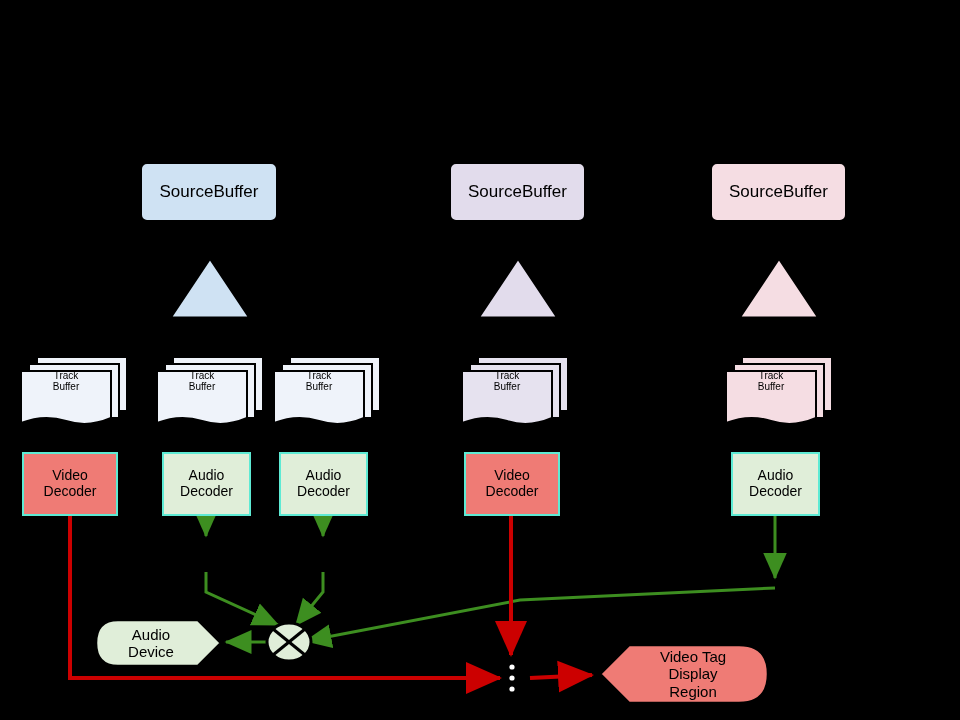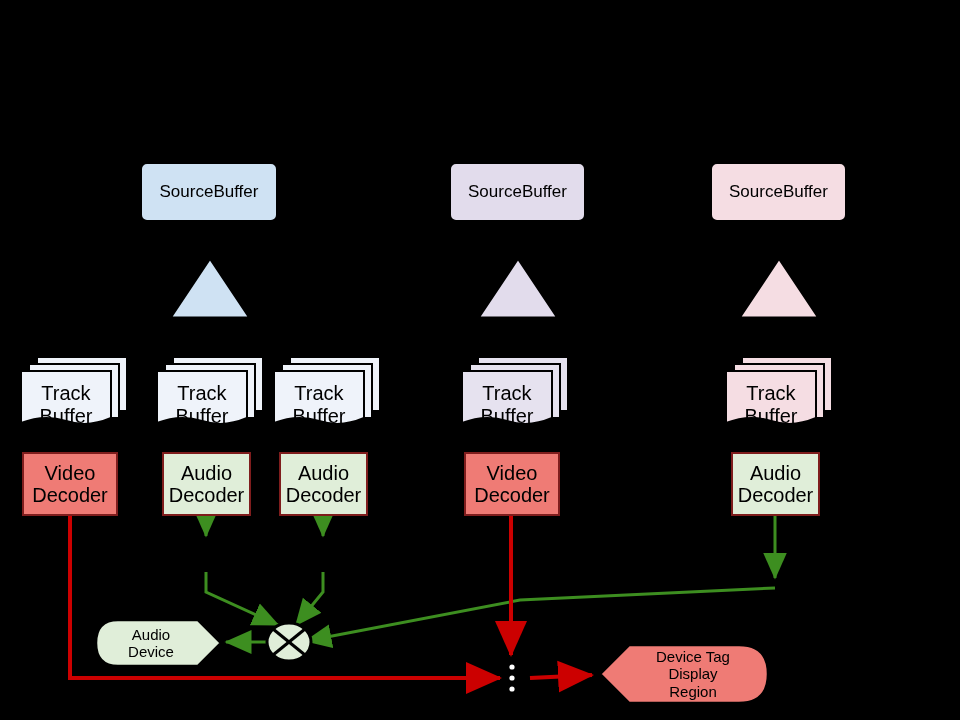--- a/index.html
+++ b/index.html
@@ -63,36 +63,36 @@
     width: 92px;
     height: 56px;
     border: 2px solid #000000;
     box-sizing: border-box;
   }
   .tbstack .s3 { left: 16px; top: 0px; }
   .tbstack .s2 { left: 8px;  top: 7px; }
   .tbstack .s1 {
     left: 0px; top: 14px;
     display: flex;
-    align-items: flex-end;
+    align-items: flex-start;
     justify-content: center;
     text-align: center;
-    font-size: 20px;
+    font-size: 10px;
     color: #000;
     white-space: pre-line;
     border: none;
     background: none;
   }
   .tbstack .s1 svg { position: absolute; left:0; top:0; }
   .tbstack .s1 span { position: relative; z-index: 2; }
 
   
   .dbox {
-    border: 2px solid #7f1d1d;
-    font-size: 20px;
+    border: 2px solid #5eead4;
+    font-size: 14px;
   }
 
   
   .penta {
     position: absolute;
   }
   .penta .lbl {
     position: absolute;
     inset: 0;
     display: flex;
@@ -314,18 +314,18 @@
       <ellipse cx="25" cy="22" rx="22" ry="19" fill="#e0eed9" stroke="#000" stroke-width="3"></ellipse>
       <line x1="9" y1="9" x2="41" y2="35" stroke="#000" stroke-width="3"></line>
       <line x1="41" y1="9" x2="9" y2="35" stroke="#000" stroke-width="3"></line>
     </svg>
   </div>
 
   <div class="vtag" style="left:598px; top:643px; width:172px; height:62px;">
     <svg width="172" height="62" viewBox="0 0 172 62">
       <path d="M31,2 H141 Q170,2 170,31 Q170,60 141,60 H31 L2,31 Z" fill="#ef7b75" stroke="#000" stroke-width="2.5"></path>
     </svg>
-    <div class="lbl">Device Tag
+    <div class="lbl">Video Tag
 Display
 Region</div>
   </div>
 
 </div>
 
 </body></html>

